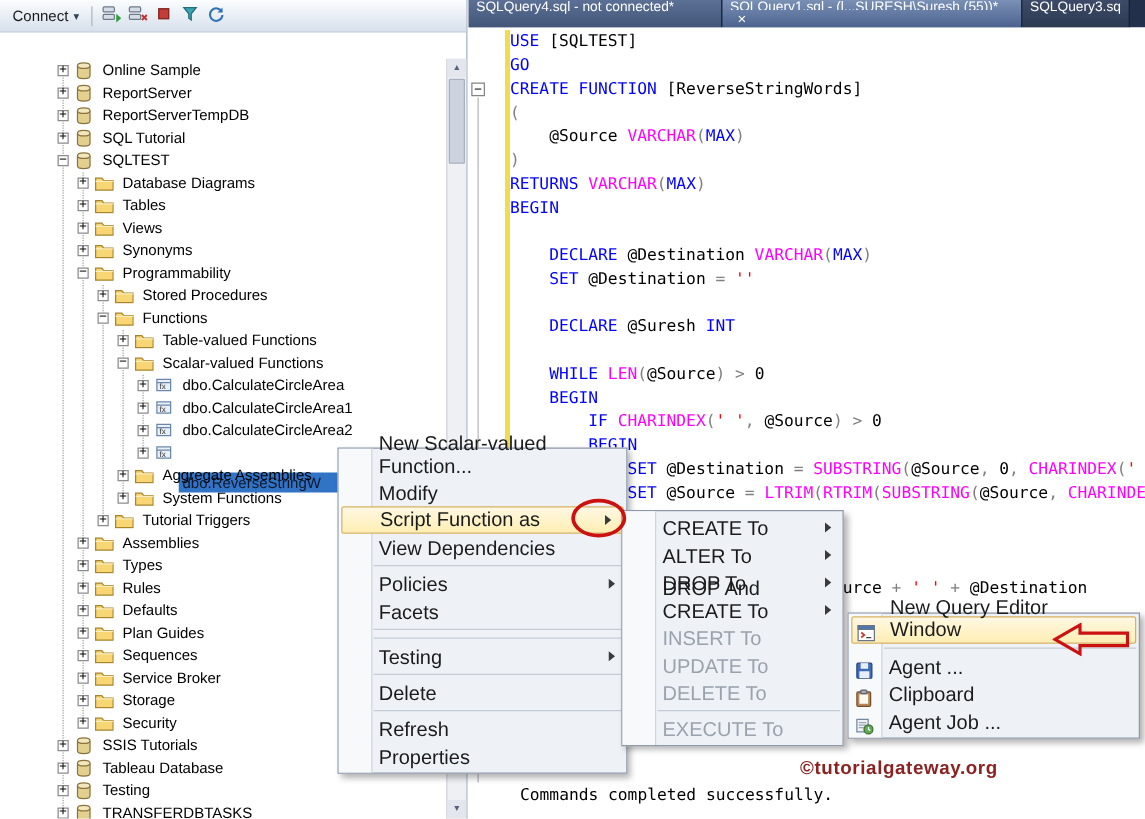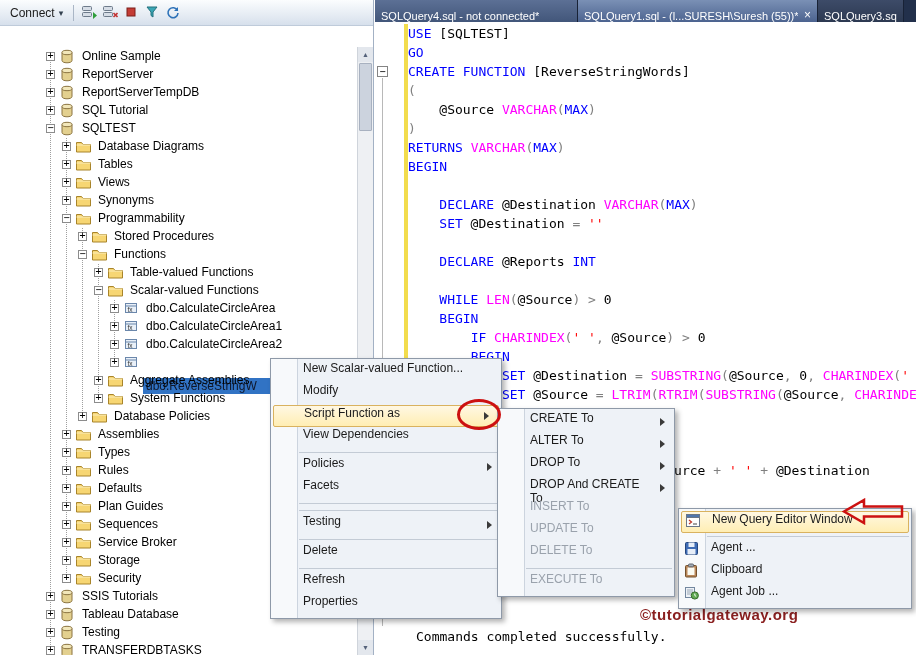--- a/index.html
+++ b/index.html
@@ -39,24 +39,24 @@
     background:#eef0f3;border-left:1px solid #cfd4db;}
   .oe-scroll .arrow{height:15px;display:flex;align-items:center;justify-content:center;
     font-size:7px;color:#55627a;background:#e3e7ed;}
   .oe-scroll .arrow.down{position:absolute;bottom:0;left:0;right:0;}
   .oe-scroll .thumb{position:absolute;top:16px;left:1px;right:1px;height:68px;
     background:#ccd3de;border:1px solid #a8b1c0;border-radius:1px;}
 
   
   #editor{position:absolute;left:375px;top:0;right:0;bottom:0;background:#fff;}
   .tab-bar{height:22px;background:#22304b;display:flex;}
-  .tab{height:22px;display:flex;align-items:flex-end;padding:0 6px;font-size:11px;
+  .tab{height:22px;display:flex;align-items:flex-start;padding:0 6px;font-size:11px;
     color:#fff;border-right:1px solid #182236;overflow:hidden;white-space:nowrap;flex:none;}
   .tab.inactive{background:linear-gradient(#5c7095,#42567a);}
-  .tab.active{background:linear-gradient(#7a90b5,#4c638f);}
+  .tab.active{background:linear-gradient(#7a90b5,#4c638f);flex-direction:column;}
   .tab.dark{background:linear-gradient(#3d4b68,#2c3951);}
   .tab .tab-label{overflow:hidden;}
   .tclose{margin-left:6px;font-size:12px;flex:none;}
   .editor-body{position:absolute;top:22px;left:0;right:0;bottom:0;background:#fff;overflow:hidden;}
   .change-bar{position:absolute;left:29px;top:2px;width:4px;height:575px;background:#f2dc4d;}
   .collapse-box{position:absolute;left:2px;top:44px;width:11px;height:11px;
     border:1px solid #848484;background:#fff;font-size:10px;line-height:9px;text-align:center;
     font-family:"DejaVu Sans Mono",monospace;}
   .outline-line{position:absolute;left:7px;top:56px;width:1px;height:548px;background:#b8b8b8;}
   .code-lines{position:absolute;left:33px;top:2px;
@@ -66,35 +66,35 @@
   .exec-message{position:absolute;left:41px;top:607px;
     font-family:"DejaVu Sans Mono",monospace;font-size:13px;color:#000;}
   .watermark{position:absolute;left:265px;top:584px;font-size:15px;font-weight:bold;
     color:var(--watermark);letter-spacing:.5px;}
 
   
   .menu{position:absolute;background:#eef2f7;border:1px solid #8e99a8;
     box-shadow:3px 3px 5px rgba(0,0,0,.3);padding:2px 0;z-index:20;}
   .menu::before{content:"";position:absolute;left:0;top:0;bottom:0;width:26px;
     background:#f7f9fb;border-right:1px solid #ccd4de;}
-  .mitem{position:relative;height:22px;display:flex;align-items:flex-start;
-    padding:0 24px 0 32px;font-size:12px;color:#1b1b1b;}
+  .mitem{position:relative;height:22px;display:flex;align-items:flex-end;
+    padding:0 24px 0 32px;font-size:16px;color:#1b1b1b;}
   .mitem.hl{background:linear-gradient(#fff8e3,var(--menu-hl));
     border:1px solid var(--menu-hl-border);border-radius:2px;margin:0 2px;
     padding:0 14px 0 30px;}
   .mitem.gray{color:#9aa2ac;}
   .mitem .ficon{position:absolute;left:4px;margin:0;}
   .mitem.hl .ficon{left:3px;}
   .marrow{position:absolute;right:9px;top:50%;margin-top:-4px;width:0;height:0;
     border-left:5px solid #3a3a3a;border-top:4px solid transparent;border-bottom:4px solid transparent;}
   .msep{height:7px;position:relative;margin-left:28px;margin-right:2px;}
   .msep::after{content:"";position:absolute;left:0;right:0;top:3px;border-top:1px solid #c3cbd5;}
   #menu-context{left:270px;top:358px;width:232px;}
   #menu-script-as{left:497px;top:408px;width:178px;z-index:21;}
-  #menu-select-to{left:678px;top:508px;width:234px;z-index:22;}
+  #menu-select-to{left:678px;top:490px;width:234px;z-index:22;}
 
   
   #circle-annotation{position:absolute;left:457px;top:399px;width:44px;height:31px;
     border:3px solid var(--annotation);border-radius:50%;z-index:40;}
   #arrow-annotation{position:absolute;left:842px;top:498px;width:62px;height:27px;
     color:var(--annotation);z-index:40;}
   #arrow-annotation svg{display:block;}
 </style>
 </head>
 <body>
@@ -344,21 +344,21 @@
         <span class="tlabel">System Functions</span>
       </div>
       <div class="trow" style="padding-left: 78px;">
         <span class="expander">+</span>
         <span class="ficon">
           <svg width="15" height="13" viewBox="0 0 15 13">
             <path d="M.5 2.5h5l1.5 2h7.5v7.5H.5z" fill="#f7d673" stroke="#a8842a"></path>
             <path d="M.5 5h14" stroke="#fceebd" fill="none"></path>
           </svg>
         </span>
-        <span class="tlabel">Database Policies</span>
+        <span class="tlabel">Tutorial Triggers</span>
       </div>
       <div class="trow" style="padding-left: 62px;">
         <span class="expander">+</span>
         <span class="ficon">
           <svg width="15" height="13" viewBox="0 0 15 13">
             <path d="M.5 2.5h5l1.5 2h7.5v7.5H.5z" fill="#f7d673" stroke="#a8842a"></path>
             <path d="M.5 5h14" stroke="#fceebd" fill="none"></path>
           </svg>
         </span>
         <span class="tlabel">Assemblies</span>
@@ -514,21 +514,21 @@
         <div class="cline"><span class="tk-kw">CREATE FUNCTION</span><span> [ReverseStringWords]</span></div>
         <div class="cline"><span class="tk-op">(</span></div>
         <div class="cline"><span>    @Source </span><span class="tk-fn">VARCHAR</span><span class="tk-op">(</span><span class="tk-kw">MAX</span><span class="tk-op">)</span></div>
         <div class="cline"><span class="tk-op">)</span></div>
         <div class="cline"><span class="tk-kw">RETURNS</span><span> </span><span class="tk-fn">VARCHAR</span><span class="tk-op">(</span><span class="tk-kw">MAX</span><span class="tk-op">)</span></div>
         <div class="cline"><span class="tk-kw">BEGIN</span></div>
         <div class="cline">&nbsp;</div>
         <div class="cline"><span>    </span><span class="tk-kw">DECLARE</span><span> @Destination </span><span class="tk-fn">VARCHAR</span><span class="tk-op">(</span><span class="tk-kw">MAX</span><span class="tk-op">)</span></div>
         <div class="cline"><span>    </span><span class="tk-kw">SET</span><span> @Destination </span><span class="tk-op">=</span><span> </span><span class="tk-str">''</span></div>
         <div class="cline">&nbsp;</div>
-        <div class="cline"><span>    </span><span class="tk-kw">DECLARE</span><span> @Reports </span><span class="tk-kw">INT</span></div>
+        <div class="cline"><span>    </span><span class="tk-kw">DECLARE</span><span> @Suresh </span><span class="tk-kw">INT</span></div>
         <div class="cline">&nbsp;</div>
         <div class="cline"><span>    </span><span class="tk-kw">WHILE</span><span> </span><span class="tk-fn">LEN</span><span class="tk-op">(</span><span>@Source</span><span class="tk-op">)</span><span> </span><span class="tk-op">&gt;</span><span> 0</span></div>
         <div class="cline"><span>    </span><span class="tk-kw">BEGIN</span></div>
         <div class="cline"><span>        </span><span class="tk-kw">IF</span><span> </span><span class="tk-fn">CHARINDEX</span><span class="tk-op">(</span><span class="tk-str">' '</span><span class="tk-op">,</span><span> @Source</span><span class="tk-op">)</span><span> </span><span class="tk-op">&gt;</span><span> 0</span></div>
         <div class="cline"><span>        </span><span class="tk-kw">BEGIN</span></div>
         <div class="cline"><span>            </span><span class="tk-kw">SET</span><span> @Destination </span><span class="tk-op">=</span><span> </span><span class="tk-fn">SUBSTRING</span><span class="tk-op">(</span><span>@Source</span><span class="tk-op">,</span><span> 0</span><span class="tk-op">,</span><span> </span><span class="tk-fn">CHARINDEX</span><span class="tk-op">(</span><span class="tk-str">' '</span></div>
         <div class="cline"><span>            </span><span class="tk-kw">SET</span><span> @Source </span><span class="tk-op">=</span><span> </span><span class="tk-fn">LTRIM</span><span class="tk-op">(</span><span class="tk-fn">RTRIM</span><span class="tk-op">(</span><span class="tk-fn">SUBSTRING</span><span class="tk-op">(</span><span>@Source</span><span class="tk-op">,</span><span> </span><span class="tk-fn">CHARINDEX</span></div>
         <div class="cline">&nbsp;</div>
         <div class="cline">&nbsp;</div>
         <div class="cline">&nbsp;</div>

